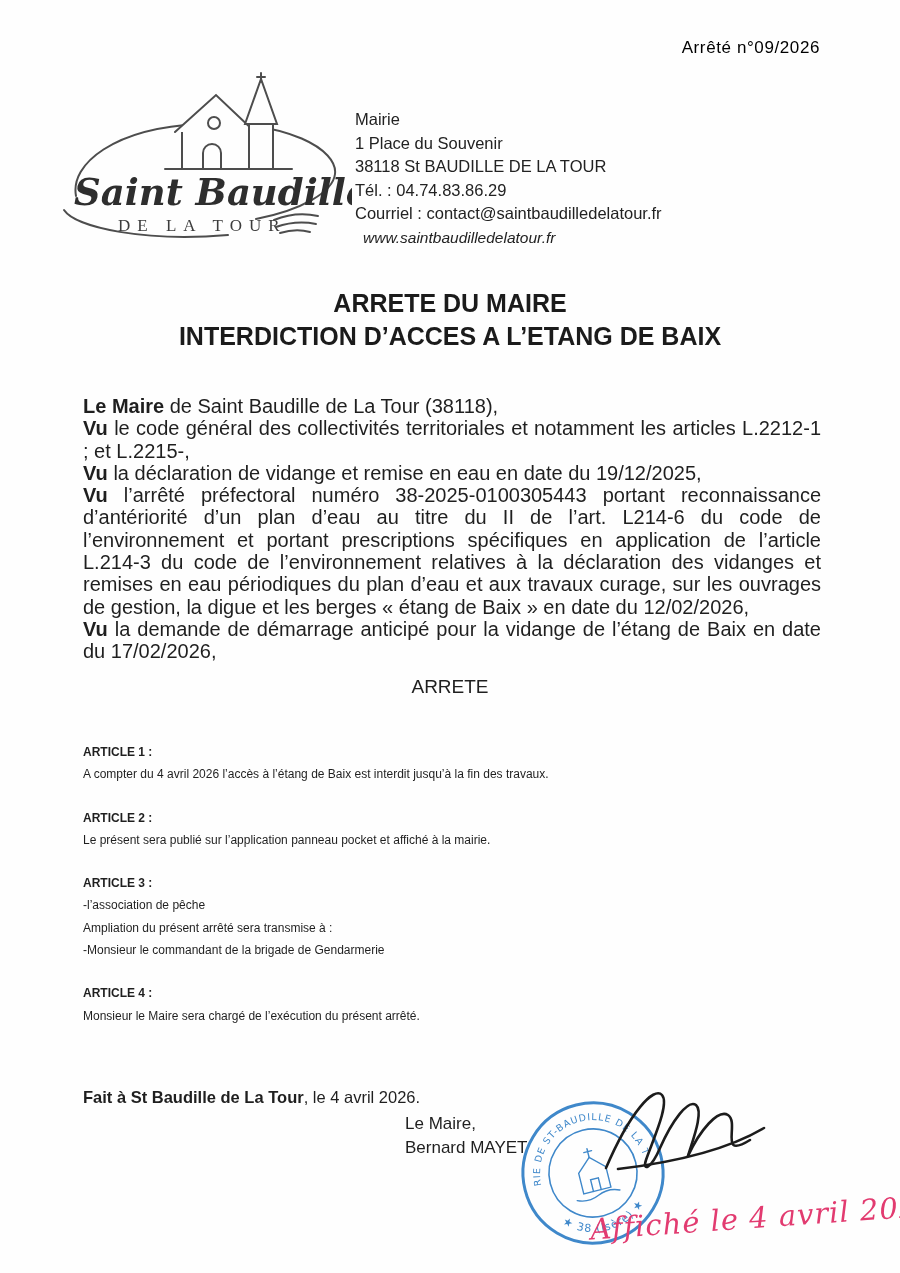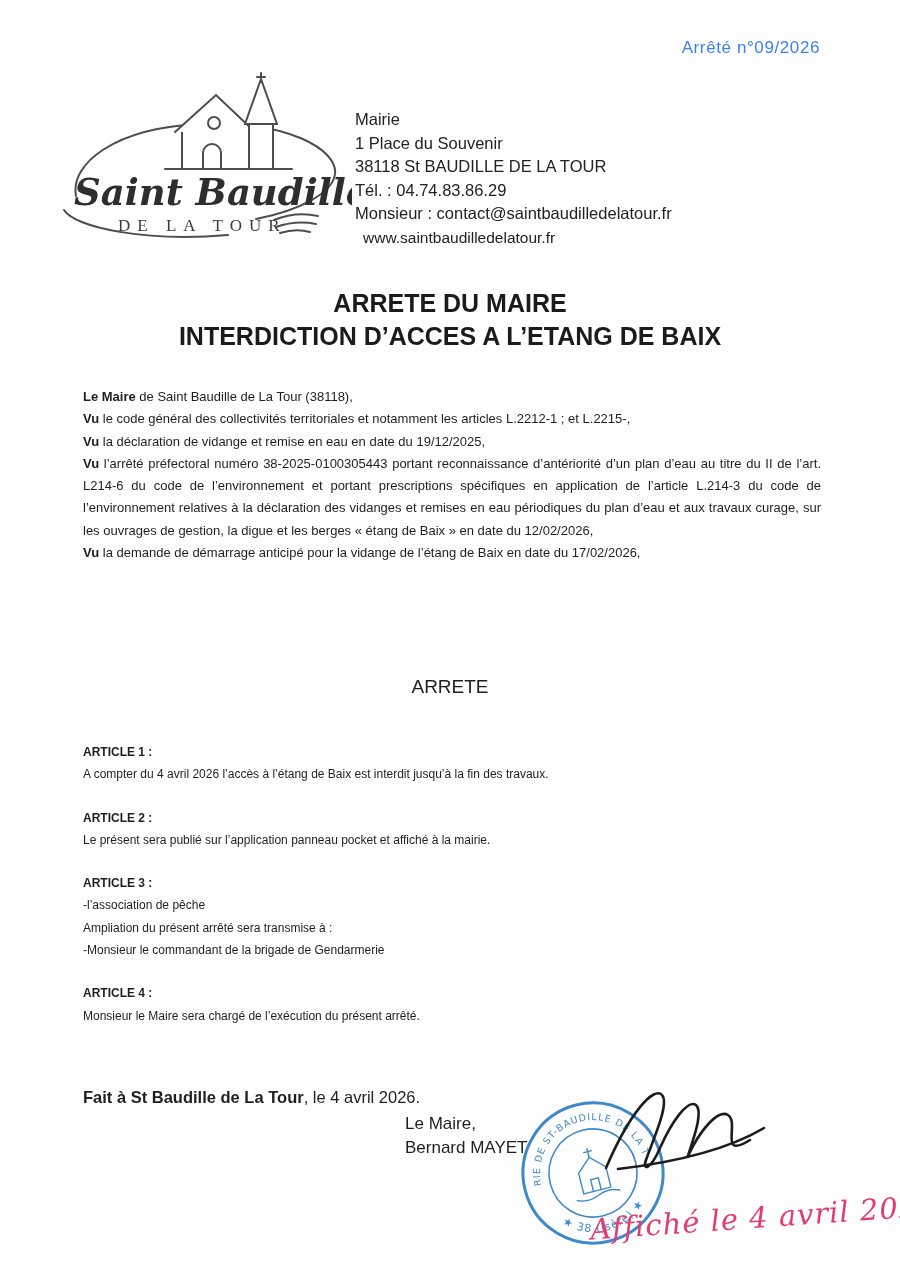--- a/index.html
+++ b/index.html
@@ -4,37 +4,37 @@
 <style>
   * { margin:0; padding:0; box-sizing:border-box; }
   html,body { background:#ffffff; }
   .page {
     position:relative; width:900px; height:1273px; background:#fefefe;
     font-family:"Liberation Sans", sans-serif; color:#1f1f1f; overflow:hidden;
   }
 
   .decree-number {
     position:absolute; top:38px; right:80px;
-    font-size:17px; letter-spacing:0.6px; color:#3b82f6;
+    font-size:17px; letter-spacing:0.6px; color:#000000;
   }
 
   .logo { position:absolute; left:52px; top:68px; width:300px; height:178px; }
   .logo-stroke path, .logo-stroke circle { stroke:#4d4d4d; stroke-width:2; fill:none; stroke-linecap:round; }
   .logo-fill path { fill:#fefefe; }
   .logo-script { font-family:"DejaVu Serif", serif; font-style:italic; font-weight:bold; font-size:37px; fill:#2e2e2e; }
   .logo-sub { font-family:"Liberation Serif", serif; font-size:17px; letter-spacing:7px; fill:#3c3c3c; }
 
   .address { position:absolute; left:355px; top:108px; font-size:16.5px; line-height:23.5px; color:#222; }
-  .addr-line.small { font-size:15.5px; padding-left:8px; }
+  .addr-line.small { font-size:15.5px; padding-left:8px;font-style:italic; }
 
   .doc-title { position:absolute; top:287px; left:0; width:100%; text-align:center;
     font-weight:bold; font-size:25px; line-height:33px; color:#1b1b1b; }
 
-  .doc-body { position:absolute; left:83px; top:386px; width:738px;
-    font-size:13px; line-height:22.3px; text-align:justify; }
+  .doc-body { position:absolute; left:83px; top:395px; width:738px;
+    font-size:20px; line-height:22.3px; text-align:justify; }
   .doc-body p { margin:0; }
 
   .arrete-heading { position:absolute; top:676px; left:0; width:100%; text-align:center;
     font-weight:normal; font-size:19px; }
 
   .articles { position:absolute; left:83px; top:741px; width:738px; font-size:12px; line-height:22.3px; }
   .article { margin-bottom:21px; }
   .article-heading { font-weight:bold; }
 
   .closing { position:absolute; left:83px; top:1057px; width:738px; font-size:16.5px;margin-top:31px; }
@@ -85,21 +85,21 @@
         <path d="M 222,152 q 22,-9 44,-4 M 224,159 q 20,-7 40,-3 M 228,165 q 16,-5 30,-1"></path>
       </g>
     </svg>
   </div>
 
   <div class="address">
     <div class="addr-line">Mairie</div>
     <div class="addr-line">1 Place du Souvenir</div>
     <div class="addr-line">38118 St BAUDILLE DE LA TOUR</div>
     <div class="addr-line">Tél. : 04.74.83.86.29</div>
-    <div class="addr-line">Monsieur : contact@saintbaudilledelatour.fr</div>
+    <div class="addr-line">Courriel : contact@saintbaudilledelatour.fr</div>
     <div class="addr-line small">www.saintbaudilledelatour.fr</div>
   </div>
 
   <div class="doc-title">
     <div>ARRETE DU MAIRE</div>
     <div>INTERDICTION D’ACCES A L’ETANG DE BAIX</div>
   </div>
 
   <div class="doc-body">
     <p><b>Le Maire</b><span> de Saint Baudille de La Tour (38118),</span></p>

